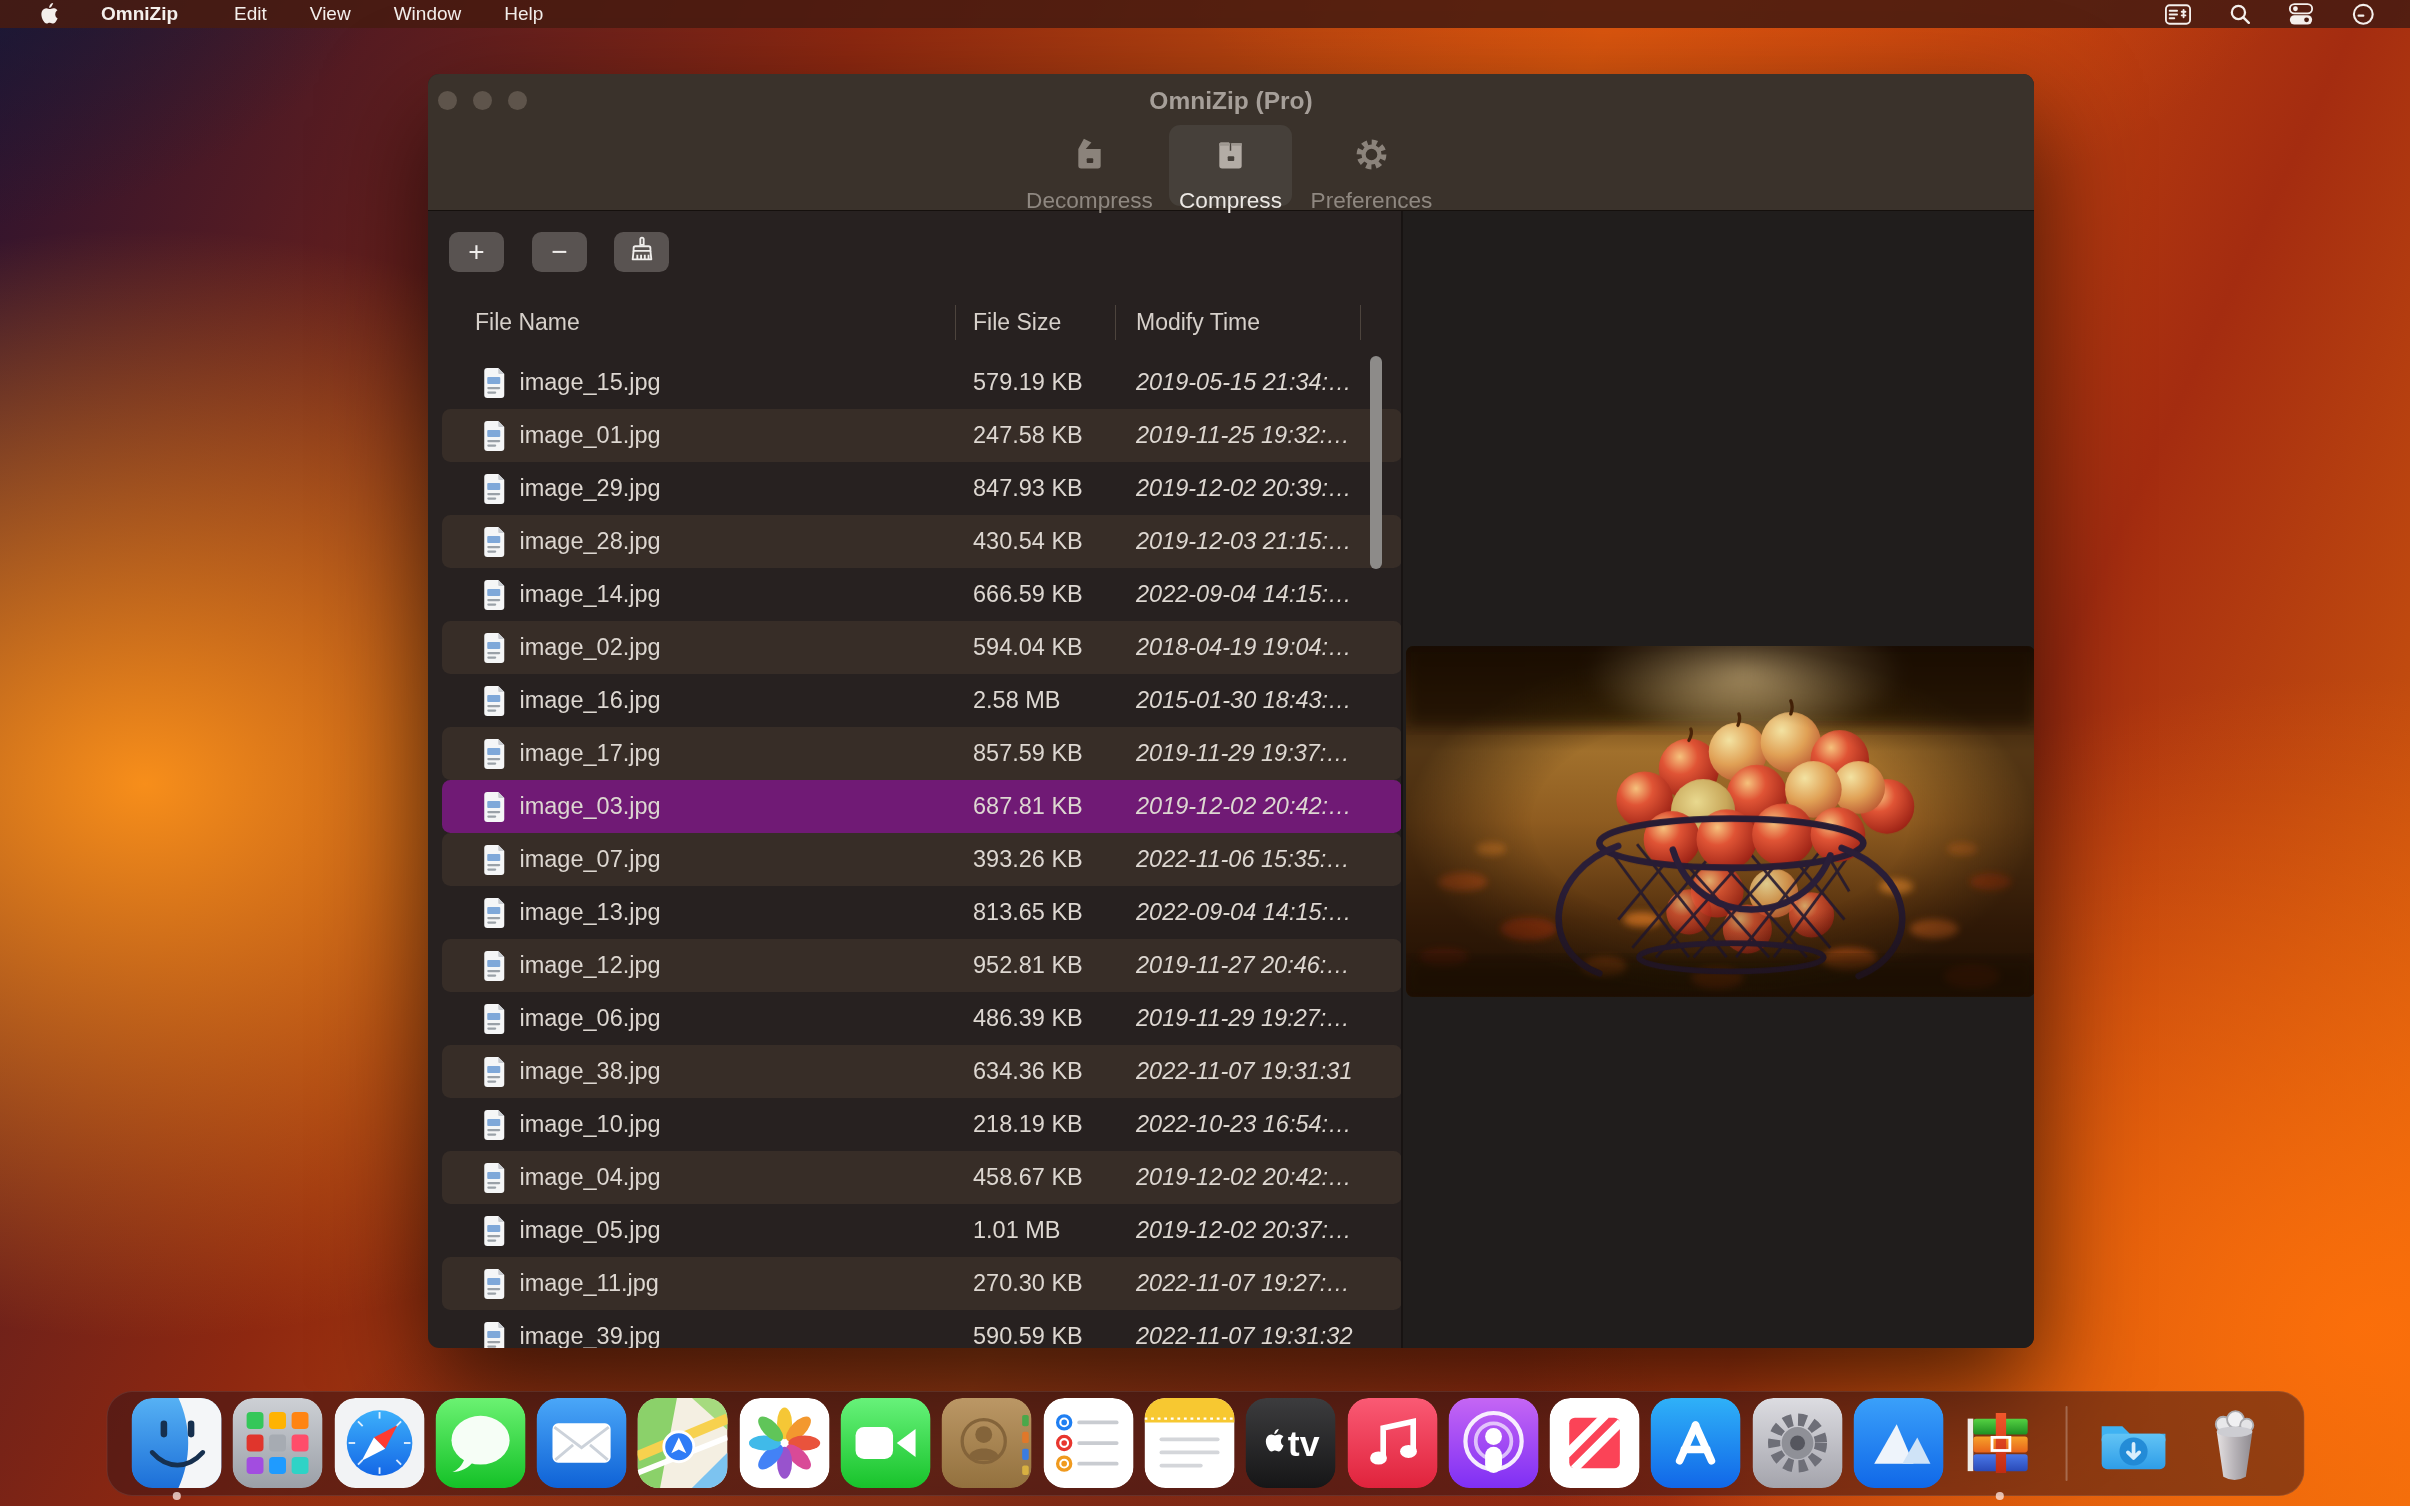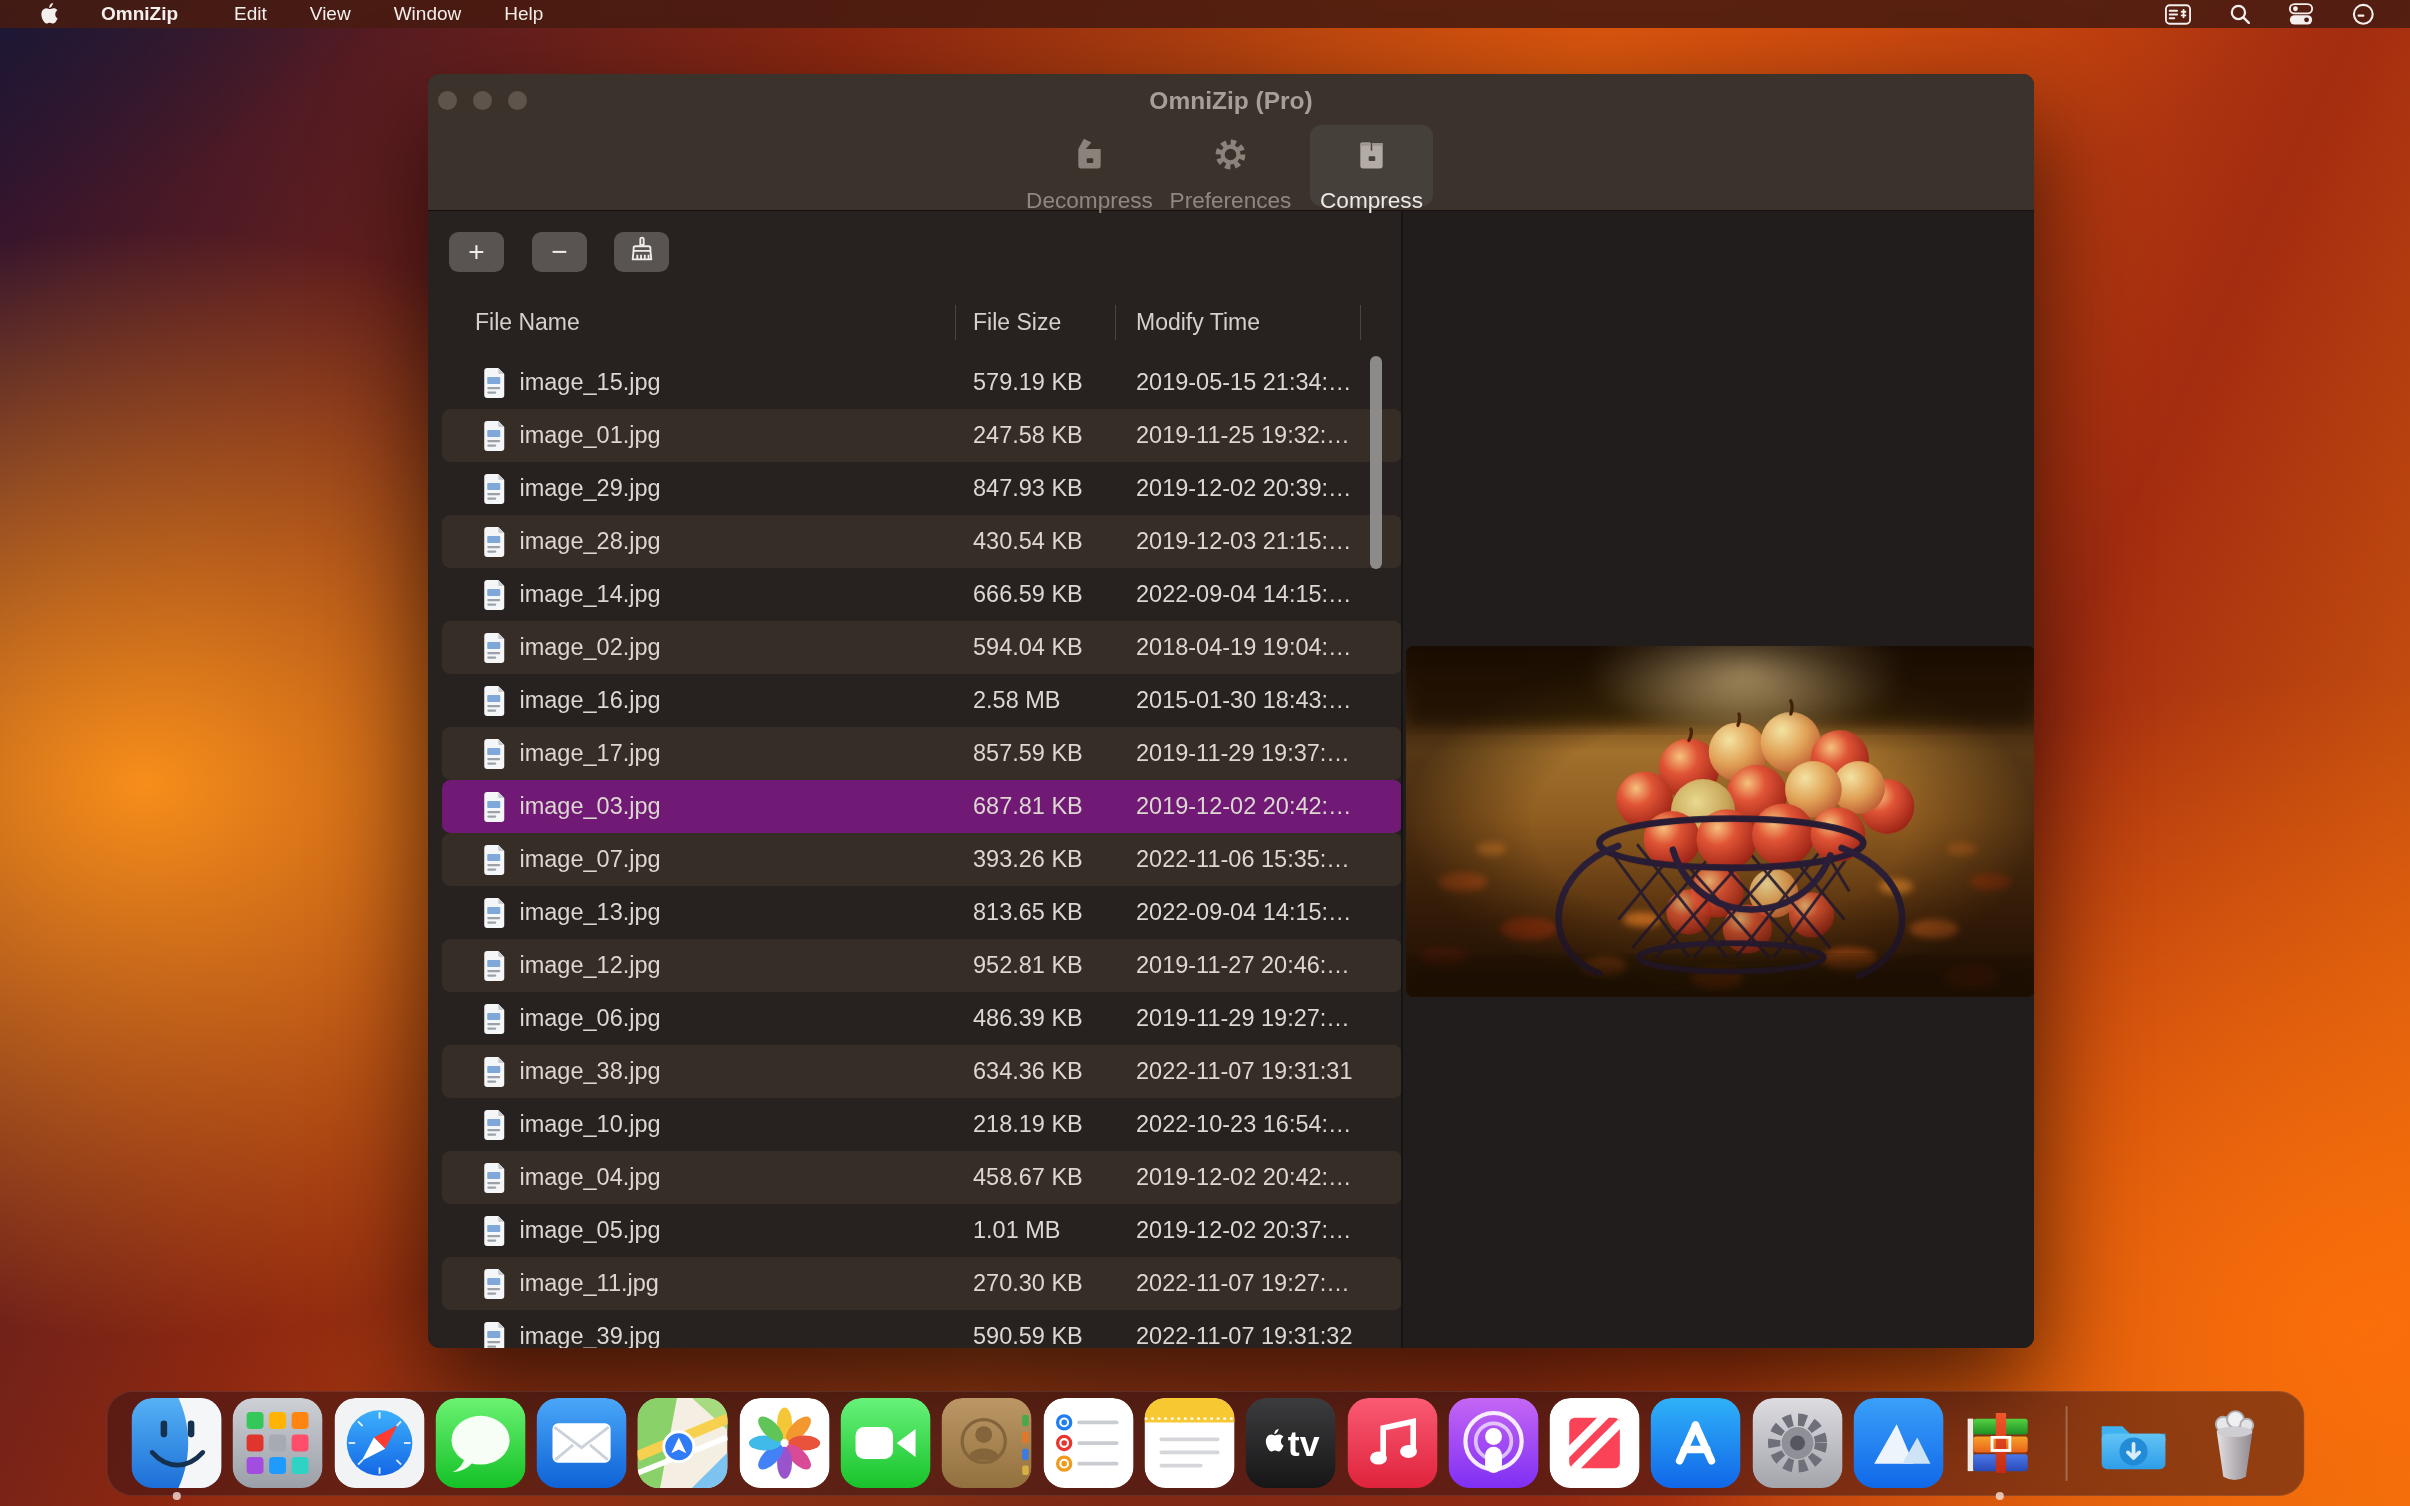--- a/index.html
+++ b/index.html
@@ -54,21 +54,21 @@
   .th-name { left:33px; } .th-size { left:531px; } .th-time { left:694px; }
   .hsep { position:absolute; top:5.6px; height:35px; width:0.9px; background:#4d443d; }
   .rows { position:absolute; left:14px; top:282px; width:960px; height:992px; overflow:hidden; }
   .trow { position:relative; width:960px; height:53px; display:flex; align-items:center;
     color:#ddd7d1; font-size:23.5px; }
   .trow.alt { background:#372d27; border-radius:8.5px; }
   .trow.sel { background:#701a75; border-radius:8.5px; }
   .cell { display:flex; align-items:center; height:100%; }
   .cell.name { width:513px; padding-left:40px; gap:13px; }
   .cell.size { width:160px; padding-left:18px; }
-  .cell.time { width:287px; padding-left:21px; white-space:nowrap; }
+  .cell.time { width:287px; padding-left:21px; white-space:nowrap;font-style:italic; }
   .ficon { display:flex; }
   .scrollthumb { position:absolute; left:942px; top:282px; width:12.2px; height:213px;
     border-radius:6.6px; background:#8d8b89; }
 
   
   .preview { position:absolute; left:975px; top:137px; width:632px; height:1137px; background:#201d1c; }
   .pane-div { position:absolute; left:973px; top:137px; width:1.9px; height:1137px; background:#171312; }
   .pimg { position:absolute; left:2.8px; top:435px; width:629px; height:351px; border-radius:7.5px; overflow:hidden; }
 
   
@@ -144,41 +144,41 @@
         <div class="tab">
           <span class="tab-ic">
             <svg width="41" height="41" viewBox="0 0 44 44">
                 <path d="M10 16 h24 v18 a3 3 0 0 1 -3 3 h-18 a3 3 0 0 1 -3 -3 z" fill="#8b837b"></path>
                 <path d="M10 16 L16 5 L24 9 L18 16 Z" fill="#8b837b"></path>
                 <rect x="19" y="26" width="7" height="5" rx="1" fill="#3a322b"></rect>
               </svg>
           </span>
           <span class="tab-lb">Decompress</span>
         </div>
-        <div class="tab">
-          <span class="tab-ic">
-            <svg width="41" height="41" viewBox="0 0 44 44">
-                <circle cx="22" cy="22" r="12" fill="none" stroke="#8b837b" stroke-width="8" stroke-dasharray="5.2 4.2"></circle>
-                <circle cx="22" cy="22" r="8.5" fill="none" stroke="#8b837b" stroke-width="4.5"></circle>
-              </svg>
-          </span>
-          <span class="tab-lb">Preferences</span>
-        </div>
         <div class="tab selected">
           <span class="tab-bg"></span>
           <span class="tab-ic">
             <svg width="41" height="41" viewBox="0 0 44 44">
                 <path d="M10 10 h24 v24 a3 3 0 0 1 -3 3 h-18 a3 3 0 0 1 -3 -3 z" fill="#b3aca5"></path>
                 <path d="M21.2 10 h1.6 v8 h-1.6 z" fill="#46403a"></path>
                 <rect x="11" y="9" width="9.6" height="3" fill="#b3aca5" stroke="#46403a" stroke-width="0"></rect>
                 <path d="M10 10h10.6v2.6H10zM23.4 10H34v2.6H23.4z" fill="#9c958e"></path>
                 <rect x="19" y="24" width="7" height="5" rx="1" fill="#46403a"></rect>
               </svg>
           </span>
           <span class="tab-lb">Compress</span>
+        </div>
+        <div class="tab">
+          <span class="tab-ic">
+            <svg width="41" height="41" viewBox="0 0 44 44">
+                <circle cx="22" cy="22" r="12" fill="none" stroke="#8b837b" stroke-width="8" stroke-dasharray="5.2 4.2"></circle>
+                <circle cx="22" cy="22" r="8.5" fill="none" stroke="#8b837b" stroke-width="4.5"></circle>
+              </svg>
+          </span>
+          <span class="tab-lb">Preferences</span>
         </div>
       </div>
     </div>
 
     <button class="toolbtn btn-plus">+</button>
     <button class="toolbtn btn-minus">−</button>
     <button class="toolbtn btn-clear">
       <span>
         <svg width="28" height="28" viewBox="0 0 30 30">
             <path d="M13.2 3.5 a1.8 1.8 0 0 1 3.6 0 v6 h-3.6 z" fill="none" stroke="#f0eeec" stroke-width="2"></path>

